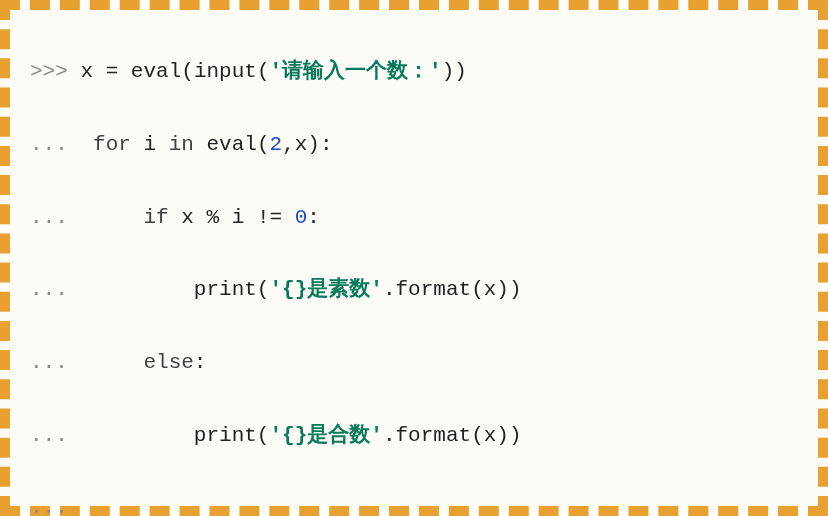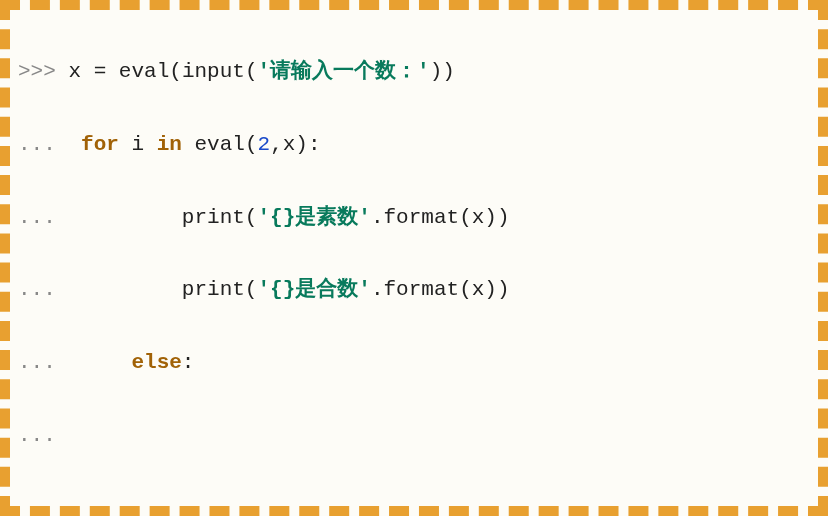--- a/index.html
+++ b/index.html
@@ -17,35 +17,35 @@
       position: relative;
     }
     .border-frame {
       position: absolute;
       top: 0;
       left: 0;
       width: 828px;
       height: 516px;
       border: 10px dashed #e8a030;
       background: #fdfcf7;
-      padding: 8px 8px;
+      padding: 8px 20px;
     }
     .code-container {
       white-space: pre;
       font-family: 'Consolas', 'Monaco', 'Courier New', monospace;
     }
     .prompt {
       color: #888;
     }
     .dots {
       color: #888;
     }
     .keyword {
-      color: #a16207;
-      font-weight: bold;
+      color: #404040;
+      font-weight: normal;
     }
     .func {
       color: #222;
     }
     .paren {
       color: #222;
     }
     .string {
       color: #087a5c;
       font-weight: bold;
@@ -63,23 +63,24 @@
       display: block;
     }
   </style>
 </head>
 <body>
 
 <div class="border-frame">
   <div class="code-container">
 <span class="line"><span class="prompt">&gt;&gt;&gt;</span> <span class="ident">x</span> <span class="op">=</span> <span class="func">eval</span><span class="paren">(</span><span class="func">input</span><span class="paren">(</span><span class="string">'请输入一个数：'</span><span class="paren">))</span></span>
 <span class="line"><span class="dots">...</span>  <span class="keyword">for</span> <span class="ident">i</span> <span class="keyword">in</span> <span class="func">eval</span><span class="paren">(</span><span class="number">2</span><span class="op">,</span><span class="ident">x</span><span class="paren">)</span><span class="op">:</span></span>
+<span class="line"><span class="dots">...</span>      <span class="keyword">if</span> <span class="ident">x</span> <span class="op">%</span> <span class="ident">i</span> <span class="op">!=</span> <span class="number">0</span><span class="op">:</span></span>
 <span class="line"><span class="dots">...</span>          <span class="func">print</span><span class="paren">(</span><span class="string">'{}是素数'</span><span class="op">.</span><span class="func">format</span><span class="paren">(</span><span class="ident">x</span><span class="paren">))</span></span>
+<span class="line"><span class="dots">...</span>      <span class="keyword">else</span><span class="op">:</span></span>
 <span class="line"><span class="dots">...</span>          <span class="func">print</span><span class="paren">(</span><span class="string">'{}是合数'</span><span class="op">.</span><span class="func">format</span><span class="paren">(</span><span class="ident">x</span><span class="paren">))</span></span>
-<span class="line"><span class="dots">...</span>      <span class="keyword">else</span><span class="op">:</span></span>
 <span class="line"><span class="dots">...</span></span>
 
 
 
 
 
 </div>
 </div>
 
 </body></html>

